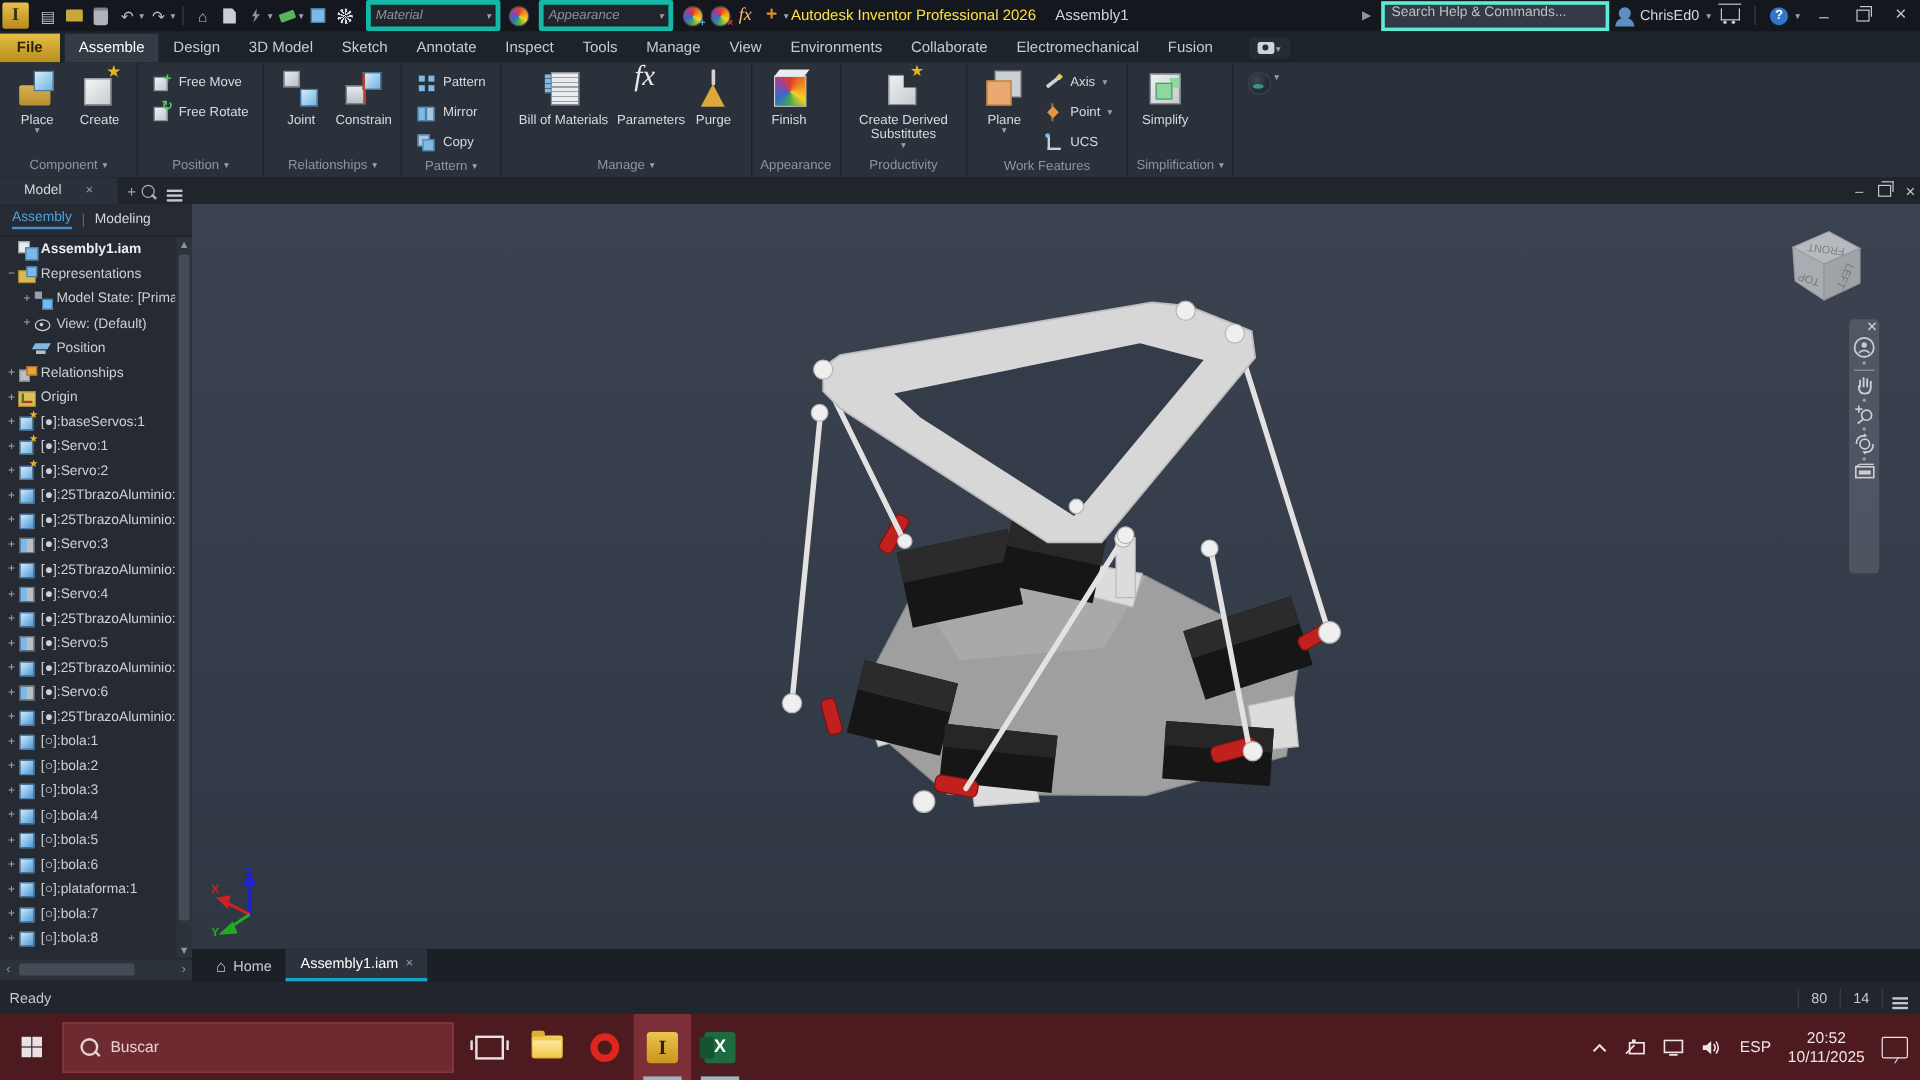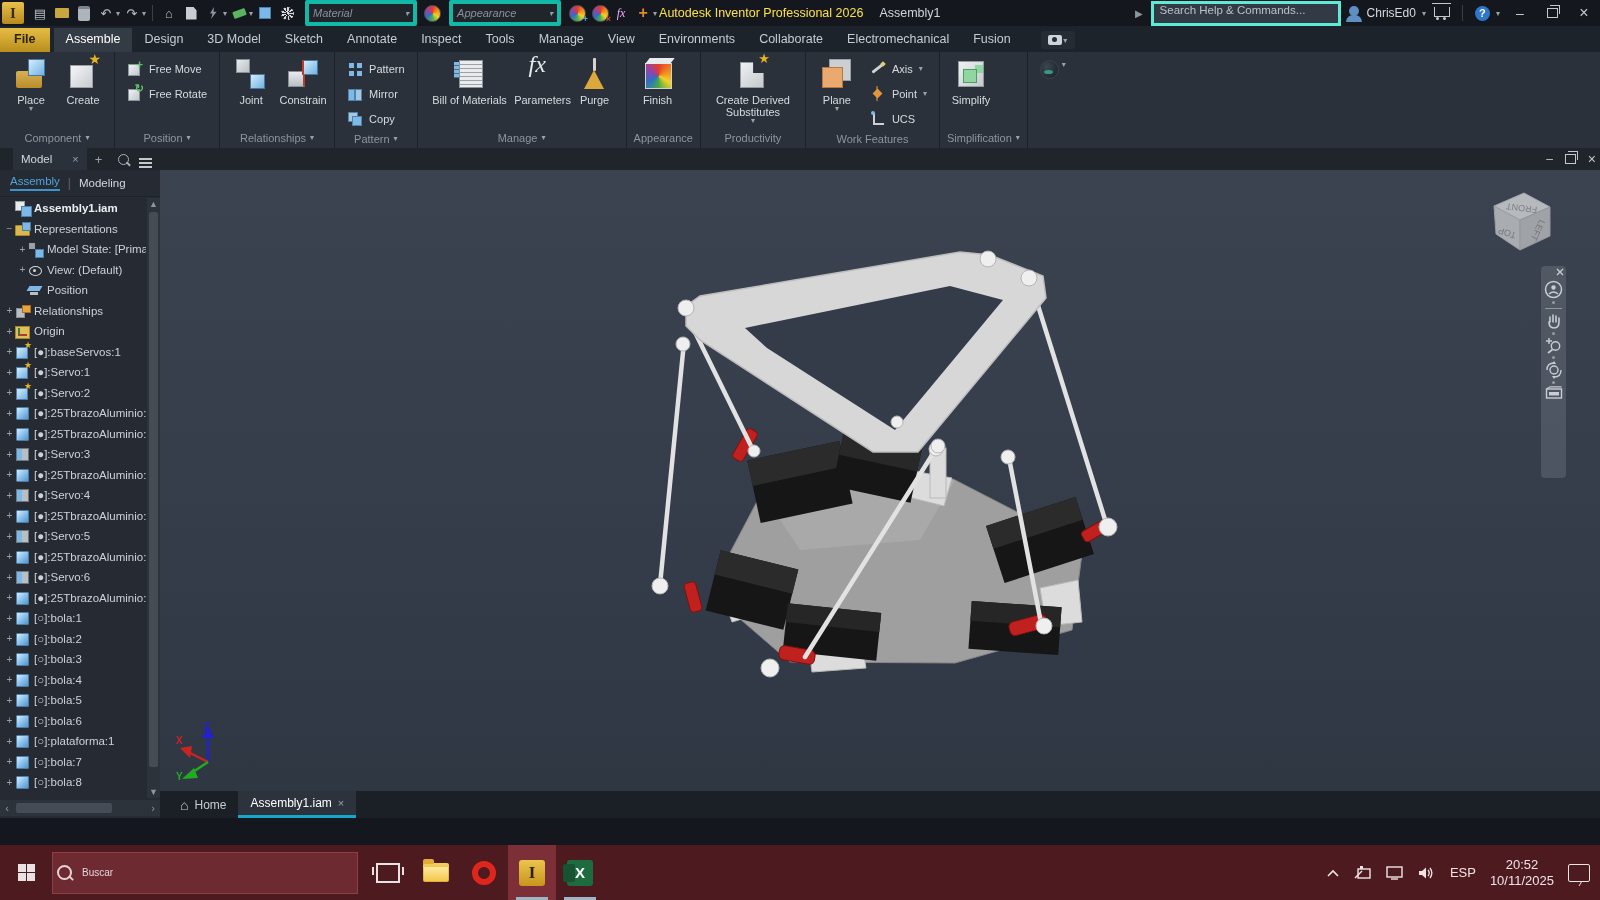--- a/index.html
+++ b/index.html
@@ -121,22 +121,22 @@
   .ic-axis::after{left:11px;top:1px;width:4px;height:4px;background:#e5c96a;transform:rotate(45deg);}
   .ic-point::before{left:4px;top:4px;width:7px;height:7px;background:#e2953f;transform:rotate(45deg);}
   .ic-point::after{left:6.5px;top:0px;width:2px;height:15px;background:rgba(226,149,63,.55);box-shadow:0 0 0 0; }
   .ic-ucs::before{left:3px;top:2px;width:9px;height:10px;border-left:2px solid #ccd0d3;border-bottom:2px solid #ccd0d3;}
   .ic-ucs::after{left:1px;top:0px;width:4px;height:4px;border-radius:50%;background:#7fb9e6;}
   .ic-simplify::before{left:4px;top:4px;width:24px;height:24px;background:linear-gradient(135deg,#eef0f2,#c6cacd);border:1px solid #939a9f;}
   .ic-simplify::after{left:9px;top:12px;width:12px;height:12px;background:#8fd6a0;border:1px solid #4f9c63;box-shadow:9px -7px 0 -3px #8fd6a0;}
   
   #modelstrip{position:absolute;left:0;top:148px;width:1600px;height:22px;background:#20252c;
               display:flex;align-items:center;}
-  .btab{height:22px;background:#2b313a;display:flex;align-items:center;gap:20px;padding:0 8px;
-        color:#d3d7dc;font-size:11.5px;margin-left:13px;}
+  .btab{height:22px;background:#2b313a;display:flex;align-items:center;gap:20px;padding:0 20px;
+        color:#d3d7dc;font-size:11.5px;}
   .xsm{color:#9aa1aa;font-size:11px;}
   .plus{color:#9aa1aa;font-size:13px;margin-left:8px;}
   #stripicons{margin-left:auto;display:flex;gap:10px;align-items:center;padding-right:6px;}
   #stripwin{position:absolute;right:4px;top:148px;height:22px;display:flex;align-items:center;gap:12px;
             color:#c3c8cf;}
   .bars{width:13px;height:2px;background:#c3c8cf;box-shadow:0 4px 0 #c3c8cf,0 8px 0 #c3c8cf;margin-top:-8px;}
   #browser{position:absolute;left:0;top:170px;width:160px;height:648px;background:#262b33;}
   #subtabs{height:26px;display:flex;align-items:center;gap:8px;padding:0 10px;border-bottom:1px solid #1d2228;}
   .subtab{font-size:11.5px;}
   .subtab.active{color:#4da3dc;border-bottom:2px solid #3f93cc;padding-bottom:2px;}
@@ -195,21 +195,21 @@
   #status-right{margin-left:auto;display:flex;align-items:center;height:100%;}
   .stat-div{width:1px;height:16px;background:#3a414b;}
   .stat-num{width:34px;text-align:center;font-size:12px;}
   
   #taskbar{position:absolute;left:0;top:845px;width:1600px;height:55px;background:#4d1a20;
            display:flex;align-items:center;}
   #startbtn{width:52px;height:55px;display:flex;align-items:center;justify-content:center;}
   .winlogo{width:17px;height:17px;display:grid;grid-template-columns:8px 8px;grid-template-rows:8px 8px;gap:1px;}
   .winlogo span{background:#e8e2e3;}
   #tsearch{width:296px;height:40px;background:#6d2a31;border:1px solid #8c4046;display:flex;
-           align-items:center;gap:10px;padding:0 4px;color:#e6d3d5;font-size:10px;}
+           align-items:center;gap:10px;padding:0 14px;color:#e6d3d5;font-size:13px;}
   .tlens{width:11px;height:11px;border:2px solid #e6d3d5;border-radius:50%;position:relative;flex:none;}
   .tlens::after{content:"";position:absolute;left:9px;top:10px;width:6px;height:2px;background:#e6d3d5;transform:rotate(45deg);}
   .tapp{width:48px;height:55px;display:flex;align-items:center;justify-content:center;position:relative;}
   .tapp.active{background:#7c2f37;}
   .tapp .runline{position:absolute;left:8px;bottom:0;width:32px;height:3px;background:#9fb4c4;}
   .tfolder{width:26px;height:19px;background:linear-gradient(#f3cf5e,#dfae33);border-radius:2px;position:relative;}
   .tfolder::before{content:"";position:absolute;left:0;top:-4px;width:11px;height:5px;background:#dfae33;border-radius:2px 2px 0 0;}
   .tfolder::after{content:"";position:absolute;left:1px;top:4px;width:24px;height:14px;background:linear-gradient(#ffe9a0,#f2c84b);border-radius:1px;}
   .topera{width:24px;height:24px;border-radius:50%;border:6px solid #e0261c;box-sizing:border-box;}
   .tinv{width:26px;height:26px;border-radius:3px;background:linear-gradient(#ecc44f,#c8951d);
@@ -275,21 +275,21 @@
       <div class="combo" style="width:96px;margin-left:6px">
         <span>Appearance</span>
           <span class="chev">▾</span>
       </div>
       <div class="wheel" style="margin-left:6px">
           <span class="badge" style="color:#4da3dc">+</span>
         </div>
       <div class="wheel" style="margin-left:4px">
           <span class="badge" style="color:#d04a3a">×</span>
         </div>
-      <div class="qbtn" style="font-family:'Liberation Serif',serif;font-style:italic;font-size:12px;color:#f0abfc">fx</div>
+      <div class="qbtn" style="font-family:'Liberation Serif',serif;font-style:italic;font-size:15px;color:#fdba74">fx</div>
       <div class="qbtn" style="color:#e08a2e;font-size:16px;font-weight:bold">+</div>
       <span class="chev">▾</span>
     </div>
     <span id="tb-title">Autodesk Inventor Professional 2026</span>
     <span id="tb-doc">Assembly1</span>
     <div id="tb-right">
       <span style="color:#8d95a0;font-size:10px">▶</span>
       <div id="helpsearch">
         <span>Search Help &amp; Commands...</span>
       </div>
@@ -839,20 +839,31 @@
       <div class="dtab">
         <span class="home-glyph">⌂</span>
         <span>Home</span>
       </div>
       <div class="dtab active">
         <span>Assembly1.iam</span>
         <span class="xsm">×</span>
       </div>
     </div>
 
+  <div id="statusbar">
+    <span style="padding-left:8px">Ready</span>
+    <div id="status-right">
+      <div class="stat-div"></div>
+      <span class="stat-num">80</span>
+      <div class="stat-div"></div>
+      <span class="stat-num">14</span>
+      <div class="stat-div"></div>
+      <span class="bars" style="margin:0 10px 0 8px"></span>
+    </div>
+  </div>
 
   <div id="taskbar">
     <div id="startbtn">
       <div class="winlogo">
           <span></span>
           <span></span>
           <span></span>
           <span></span>
         </div>
     </div>

